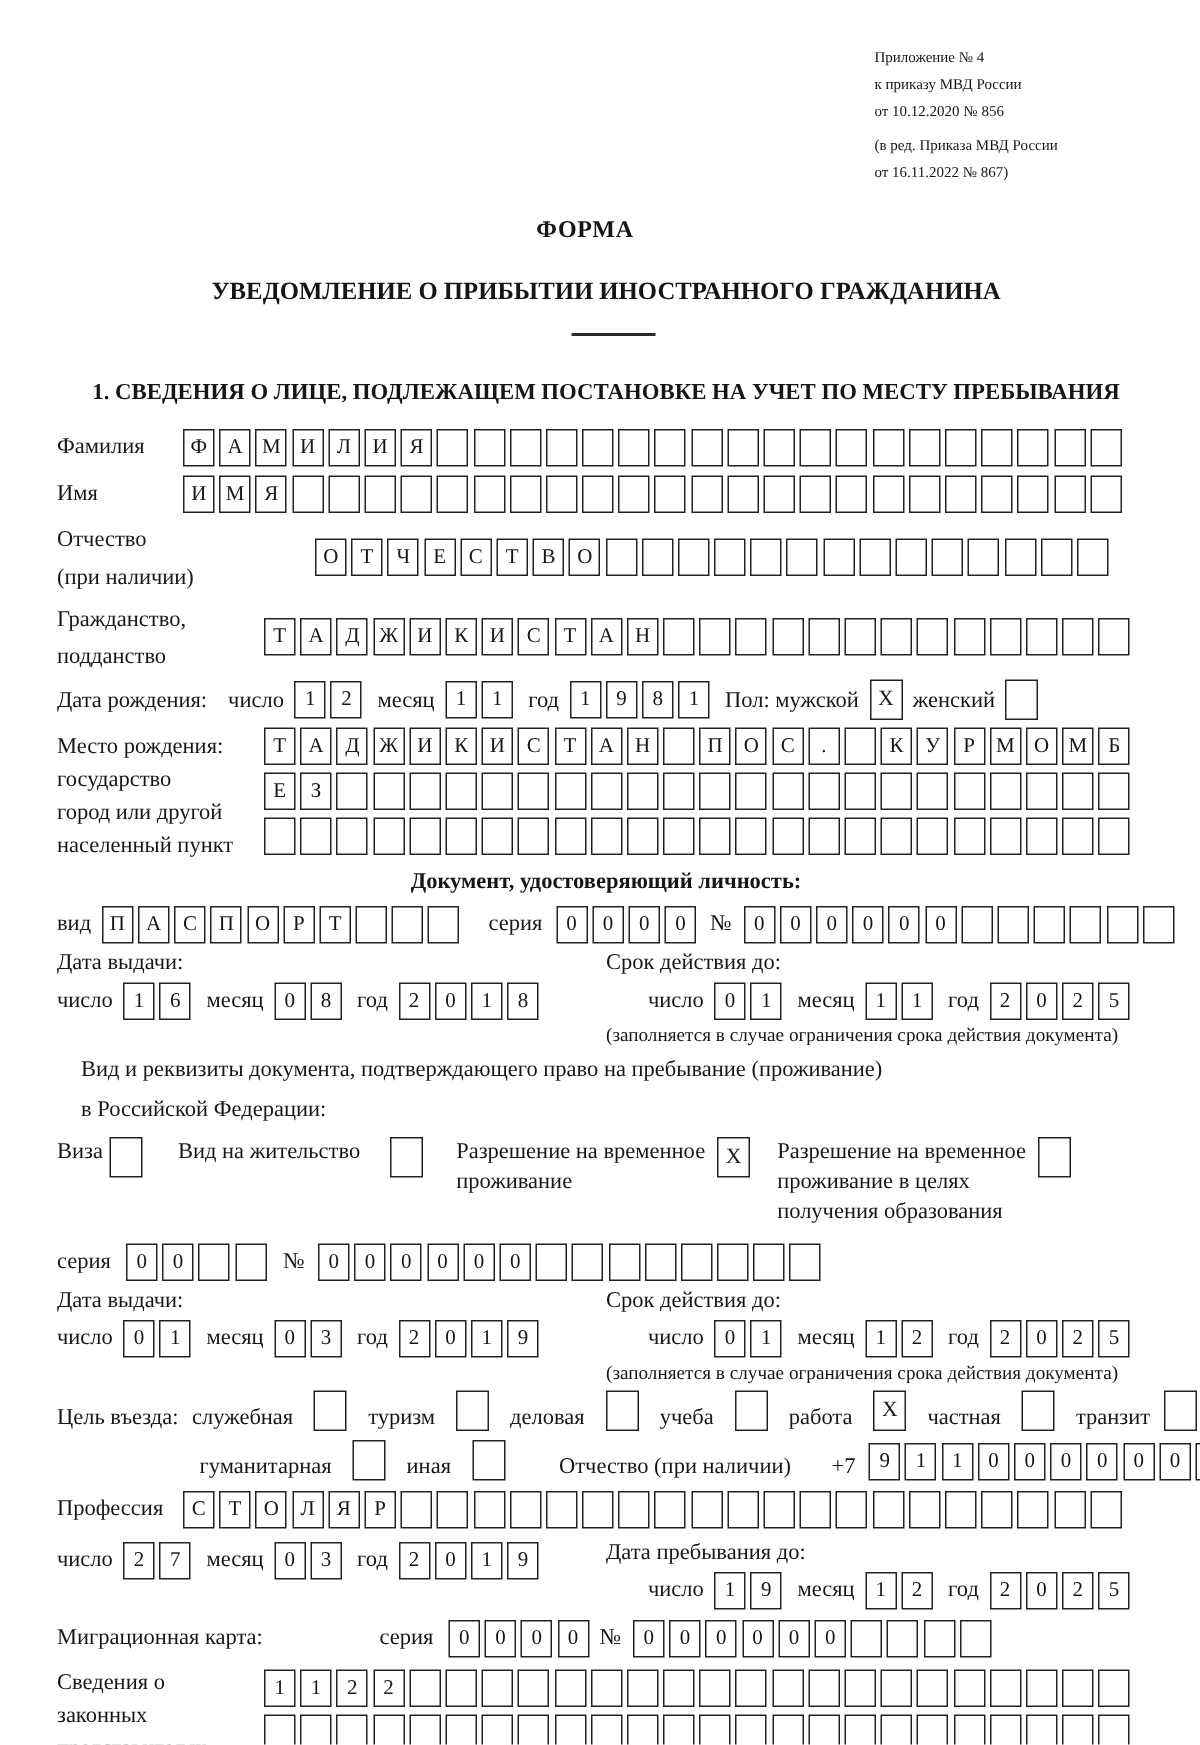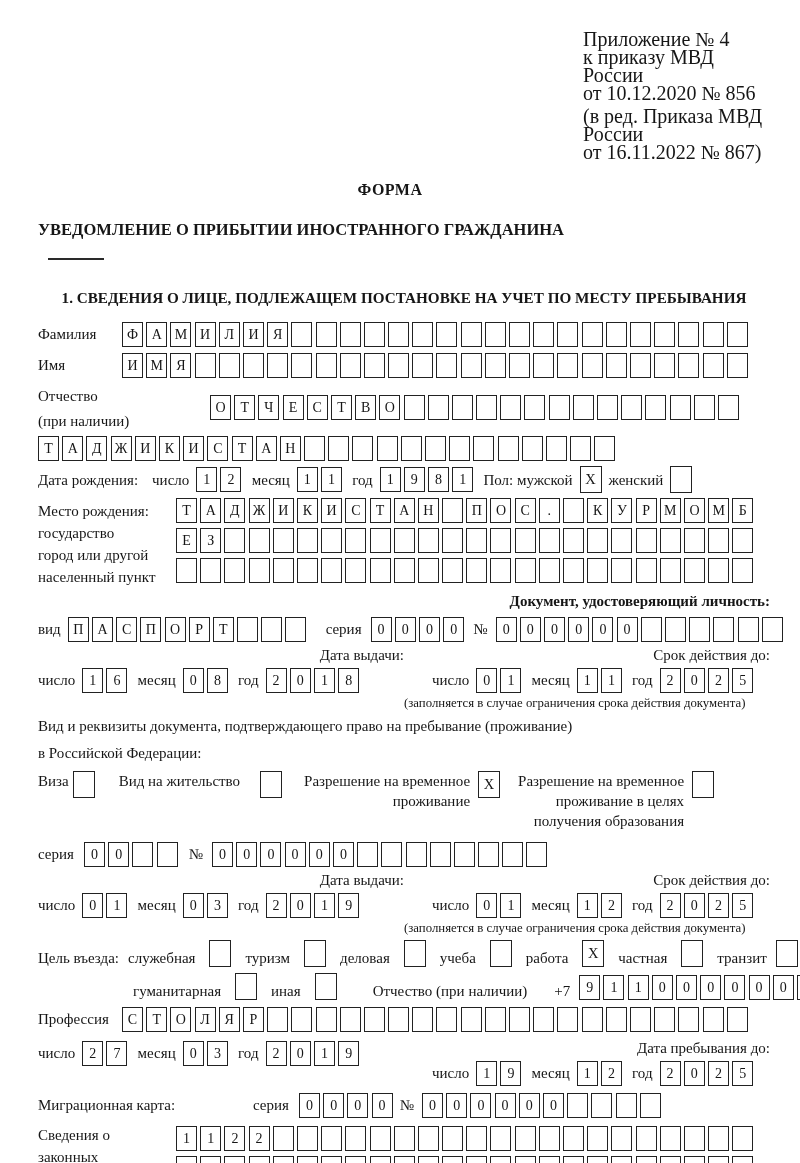--- a/index.html
+++ b/index.html
@@ -2,25 +2,25 @@
 <html><head>
 <meta charset="utf-8">
 <style>
   html,body{margin:0;padding:0}
   body{
     width:800px;height:1163px;overflow:hidden;background:#ffffff;
     font-family:"Liberation Serif","DejaVu Serif",serif;color:#161616;
   }
   .page{padding:30px 30px 0 38px;position:relative}
   
-  .appendix{margin-left:545px;font-size:20px;line-height:18px}
+  .appendix{margin-left:545px;font-size:10px;line-height:18px}
   .edition{margin-top:5px}
   .forma{font-weight:bold;font-size:16px;text-align:center;padding-right:28px;margin-top:20px;letter-spacing:.5px}
   
-  .title{font-weight:bold;font-size:16.5px;line-height:25px;margin-top:18px}
+  .title{text-align:center;font-weight:bold;font-size:16.5px;line-height:25px;margin-top:18px}
   .blank-line{display:inline-block;width:56px;border-bottom:2px solid #2a2a2a;height:14px;margin-left:10px}
   .sec{font-weight:bold;font-size:15.2px;text-align:center;margin-top:22px}
   
   .form{margin-top:14px;font-size:15px}
   .frow{display:flex;align-items:center;margin-bottom:5px}
   .lab{line-height:26px;white-space:nowrap}
   .lab2{line-height:19px;padding-top:3px}
   .lw84{width:84px;flex:none}
   .lw138{width:138px;flex:none}
   .lw172{width:172px;flex:none}
@@ -29,31 +29,31 @@
     flex:none;width:19px;height:23px;border:1.5px solid #222;margin-right:3.2px;
     text-align:center;line-height:23px;font-size:14px;background:#fff;
   }
   .checkbox{
     flex:none;display:inline-block;width:20px;height:25px;border:1.5px solid #222;
     text-align:center;line-height:25px;font-size:14.5px;vertical-align:middle;background:#fff;
   }
   .dl{margin:0 7px;line-height:26px;white-space:nowrap}
   .dl-first{margin-left:0}
   .stackrows > .cells{margin-bottom:5px}
-  .center-bold{font-weight:bold;text-align:right;font-size:15px;margin:2px 0 6px}
+  .center-bold{font-weight:bold;text-align:center;font-size:15px;margin:2px 0 6px}
   
   .d2col{display:flex;margin:4px 0 4px}
   .dg{width:50%}
-  .dgt{text-align:right;margin-bottom:3px}
+  .dgt{text-align:left;margin-bottom:3px}
   .dgl{display:flex;align-items:center}
   .fn{font-size:12.8px;text-align:left;margin-top:3px;white-space:nowrap}
-  .intro{line-height:23px;margin:4px 0 2px}
+  .intro{line-height:23px;margin:4px 16px 2px}
   
   .optrow{display:flex;align-items:flex-start;margin:6px 0 10px}
-  .optlines{text-align:right;line-height:20px}
+  .optlines{text-align:left;line-height:20px}
   .optrow .checkbox{margin-left:8px}
   
   .porow{display:flex;align-items:flex-end;margin-bottom:6px}
   .po{margin-right:9px;white-space:nowrap}
   .po-gap{margin-left:5px;margin-right:14px}
   .indent95{margin-left:95px}
 </style>
 </head>
 <body>
 
@@ -169,20 +169,24 @@
           <span class="cell"></span>
           <span class="cell"></span>
           <span class="cell"></span>
           <span class="cell"></span>
           <span class="cell"></span>
           <span class="cell"></span>
         </div>
     </div>
 
     <div class="frow">
+      <div class="lw138">
+        <div class="lab">Гражданство,</div>
+        <div class="lab2">подданство</div>
+      </div>
       <div class="cells">
           <span class="cell">Т</span>
           <span class="cell">А</span>
           <span class="cell">Д</span>
           <span class="cell">Ж</span>
           <span class="cell">И</span>
           <span class="cell">К</span>
           <span class="cell">И</span>
           <span class="cell">С</span>
           <span class="cell">Т</span>

